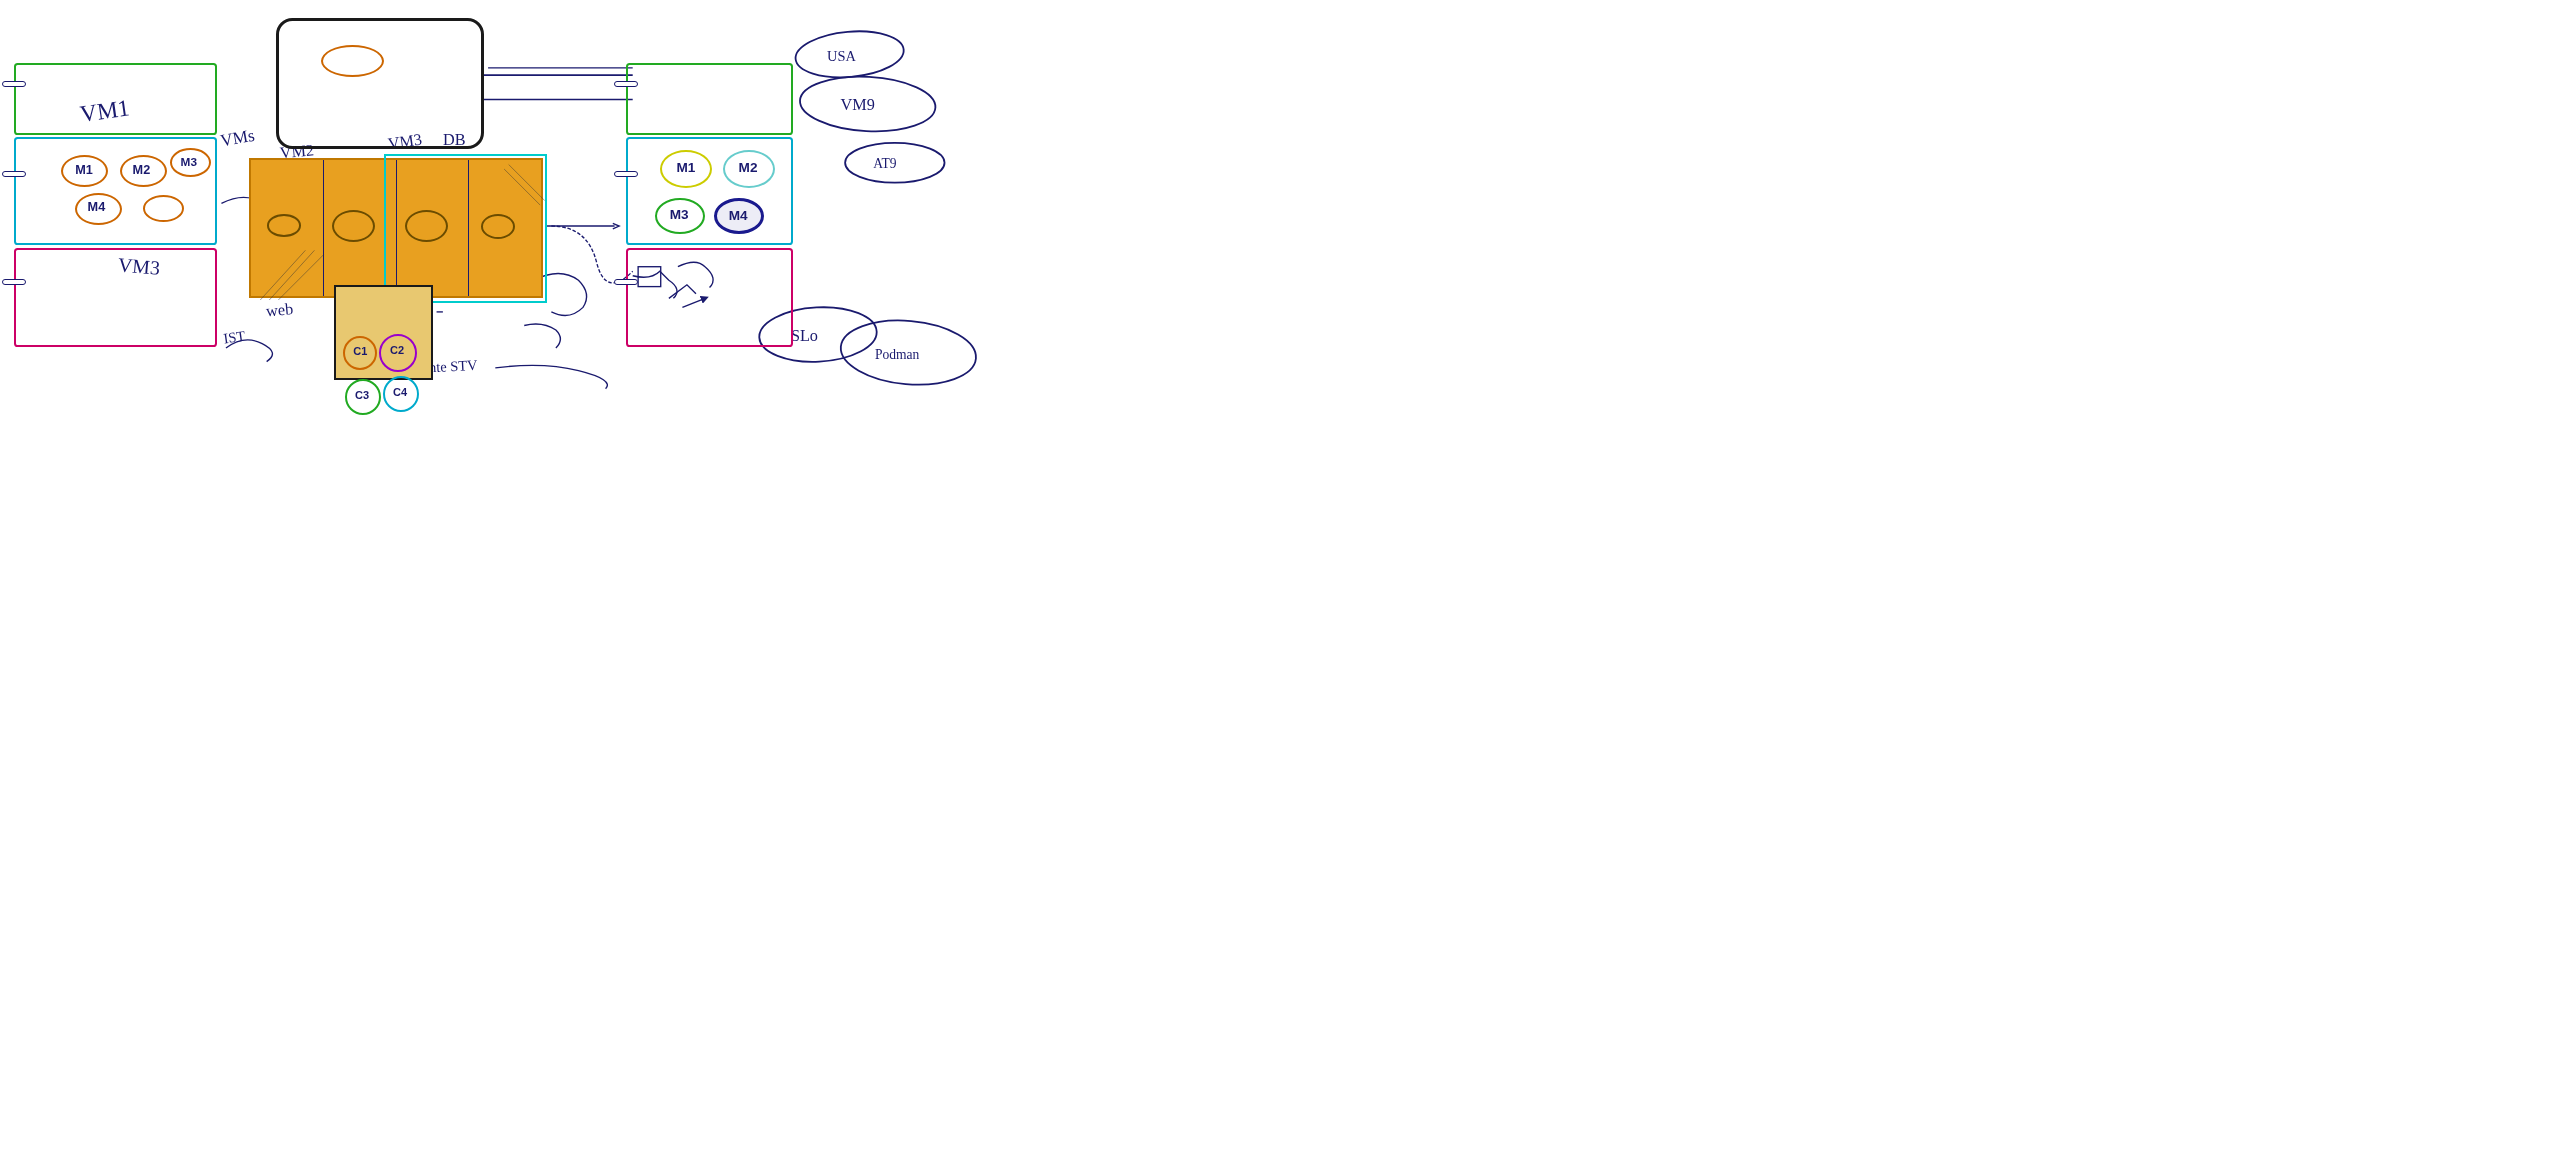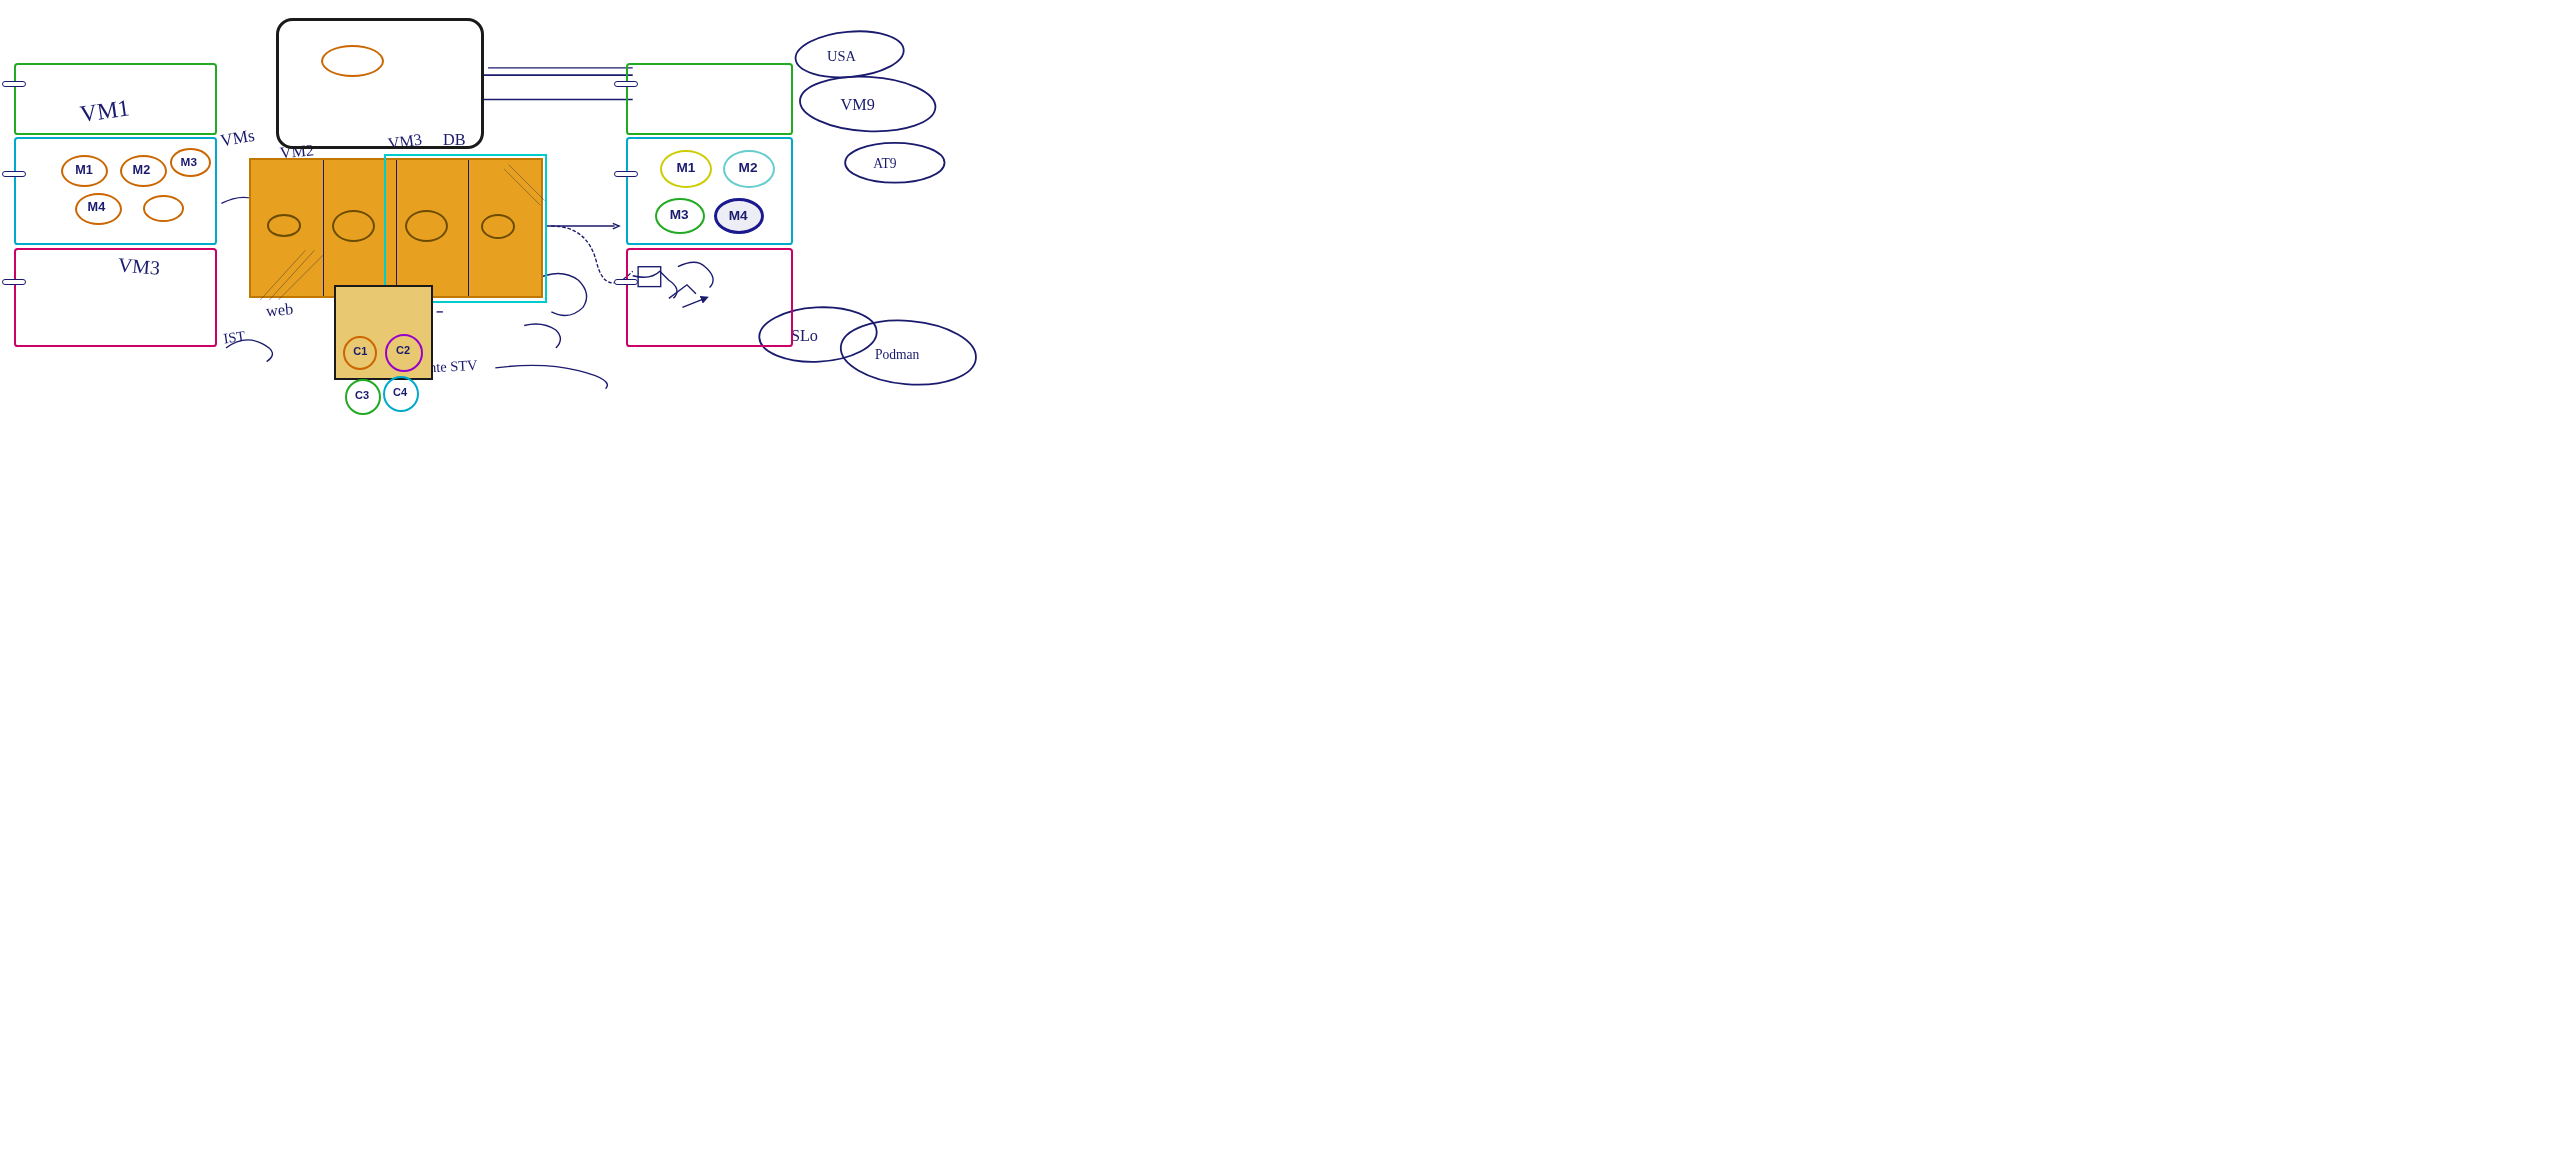--- a/index.html
+++ b/index.html
@@ -352,21 +352,21 @@
 <div class="virt-cyan"></div>
 
 <div style="position:absolute;top:221px;left:548px;font-size:17px;font-weight:bold;color:#1a1a6e;"></div>
 
 <div class="container-box">
 
   <div class="container-ellipse" style="width:34px;height:34px;border-color:#cc6600;border-width:2.7px;top:7.2px;left:7.2px;">
     <span style="position:absolute;top:7.2px;left:8.1px;font-size:11px;color:#1a1a6e;font-weight:bold;">C1</span>
   </div>
 
-  <div class="container-ellipse" style="width:38px;height:38px;border-color:#9900cc;border-width:2.7px;top:4.5px;left:49px;">
+  <div class="container-ellipse" style="width:38px;height:38px;border-color:#9900cc;border-width:2.7px;top:4.5px;left:43px;">
     <span style="position:absolute;top:8.1px;left:9px;font-size:11px;color:#1a1a6e;font-weight:bold;">C2</span>
   </div>
 
   <div class="container-ellipse" style="width:36px;height:36px;border-color:#22aa22;border-width:2.7px;top:50px;left:9px;">
     <span style="position:absolute;top:8.1px;left:8.1px;font-size:11px;color:#1a1a6e;font-weight:bold;">C3</span>
   </div>
 
   <div class="container-ellipse" style="width:36px;height:36px;border-color:#00aacc;border-width:2.7px;top:47px;left:47px;">
     <span style="position:absolute;top:8.1px;left:8.1px;font-size:11px;color:#1a1a6e;font-weight:bold;">C4</span>
   </div>

